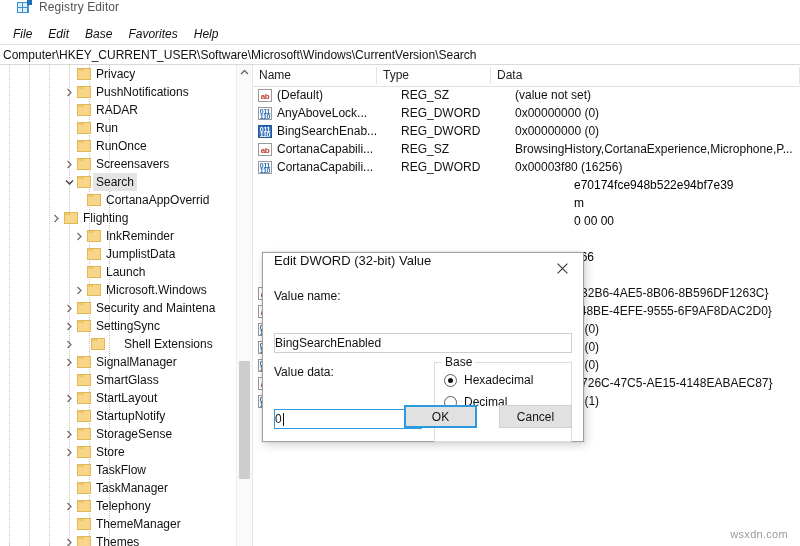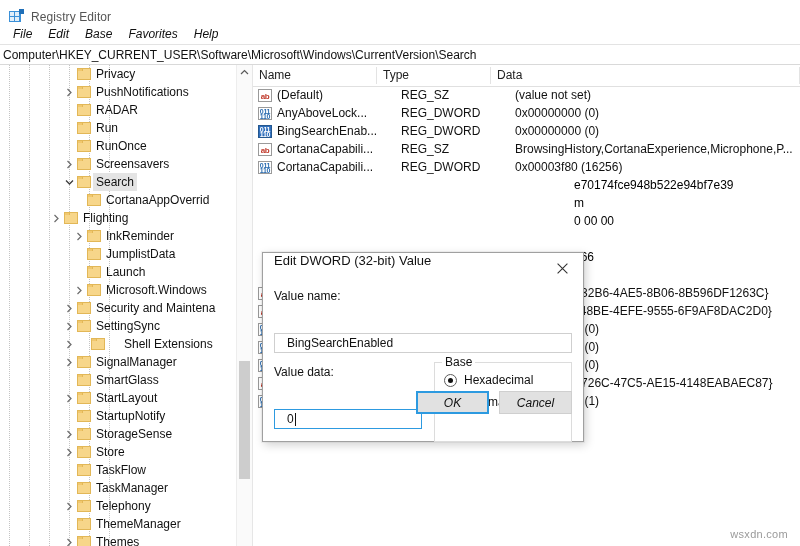--- a/index.html
+++ b/index.html
@@ -6,21 +6,21 @@
   body{
     width:800px;height:546px;overflow:hidden;position:relative;
     background:#ffffff;
     font-family:"Liberation Sans","DejaVu Sans",sans-serif;
     font-size:12px;color:#000;
     -webkit-font-smoothing:antialiased;
   }
   .app{position:absolute;inset:0;background:#fff;display:flex;flex-direction:column;}
 
   
-  .titlebar{height:24px;flex:0 0 24px;display:flex;align-items:flex-end;padding-left:9px;background:#fff;}
+  .titlebar{height:24px;flex:0 0 24px;display:flex;align-items:flex-start;padding-left:17px;background:#fff;}
   .app-icon{width:15px;height:15px;position:relative;flex:0 0 15px;margin-right:7px;}
   .app-icon .blk{position:absolute;background:#2b78c4;}
   .app-icon .b1{left:0;top:2px;width:12px;height:11px;background:#3a90d8;}
   .app-icon .g1{position:absolute;left:1px;top:3px;width:4px;height:4px;background:#fff;opacity:.85;}
   .app-icon .g2{position:absolute;left:6px;top:3px;width:4px;height:4px;background:#fff;opacity:.85;}
   .app-icon .g3{position:absolute;left:1px;top:8px;width:4px;height:4px;background:#fff;opacity:.85;}
   .app-icon .g4{position:absolute;left:6px;top:8px;width:4px;height:4px;background:#fff;opacity:.85;}
   .app-icon .dot{position:absolute;right:0;top:0;width:5px;height:5px;background:#1f6fb8;}
   .title-text{font-size:12px;color:#555;letter-spacing:.1px;}
 
@@ -83,32 +83,32 @@
 
   
   .dlg{position:absolute;left:262px;top:187px;width:320px;height:188px;background:#fff;
      border:1px solid #a0a0a0;box-shadow:0 0 0 1px rgba(0,0,0,.04), 2px 3px 9px rgba(0,0,0,.18);z-index:40;}
   .dlg-title{height:33px;display:flex;align-items:flex-start;justify-content:space-between;padding:0 0 0 11px;}
   .dlg-title .t{font-size:13px;color:#111;}
   .dlg-close{width:42px;height:31px;display:flex;align-items:center;justify-content:center;cursor:default;}
   .dlg-body{padding:0 11px;position:relative;}
   .fld-label{font-size:12px;color:#111;margin:3px 0 4px;}
   .txtinput{height:20px;border:1px solid #cfcfcf;background:#fff;font-size:12px;color:#111;
-     display:flex;align-items:center;padding:0 12px;box-sizing:border-box;margin-top:30px;}
+     display:flex;align-items:center;padding:0 0;box-sizing:border-box;margin-top:30px;}
   .txtinput.focused{border:1px solid #2d9ae0;}
   .caret{display:inline-block;width:1px;height:13px;background:#111;margin-left:1px;vertical-align:-2px;}
   .row2{display:flex;gap:12px;margin-top:9px;}
   .col-left{width:148px;flex:0 0 148px;}
   .gbox{flex:1 1 auto;border:1px solid #dcdcdc;position:relative;padding:6px 9px 8px;box-sizing:border-box;height:80px;}
   .gbox .legend{position:absolute;top:-8px;left:7px;background:#fff;padding:0 3px;font-size:12px;color:#111;}
   .radio{display:flex;align-items:center;height:22px;font-size:12px;color:#111;}
   .radio .mark{width:13px;height:13px;border-radius:50%;border:1px solid #5c5c5c;background:#fff;
      margin-right:7px;position:relative;box-sizing:border-box;flex:0 0 13px;}
   .radio.on .mark::after{content:"";position:absolute;left:3px;top:3px;width:5px;height:5px;border-radius:50%;background:#111;}
-  .btnrow{position:absolute;right:11px;bottom:28px;display:flex;gap:10px;font-style:italic;}
+  .btnrow{position:absolute;right:11px;bottom:14px;display:flex;gap:22px;}
   .btn{width:73px;height:23px;border:1px solid #cfcfcf;background:#e1e1e1;font-size:12px;color:#111;
      display:flex;align-items:center;justify-content:center;box-sizing:border-box;cursor:default;}
   .btn.default{border:2px solid #2d9ae0;background:#e1e1e1;}
 
   .watermark{position:absolute;right:12px;bottom:6px;font-size:11px;color:#9a9a9a;z-index:60;letter-spacing:.3px;}
 </style>
 </head>
 <body>
 
 <div class="app">

